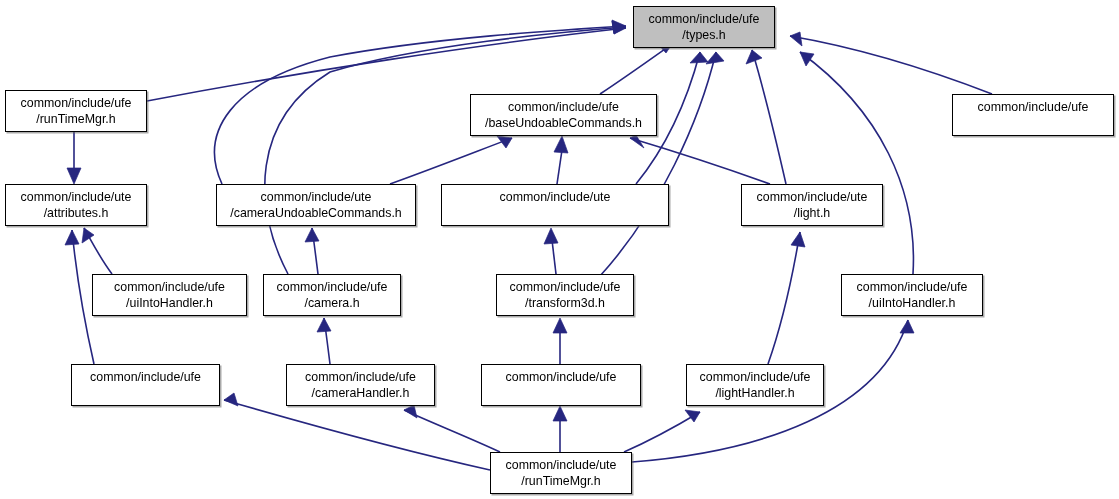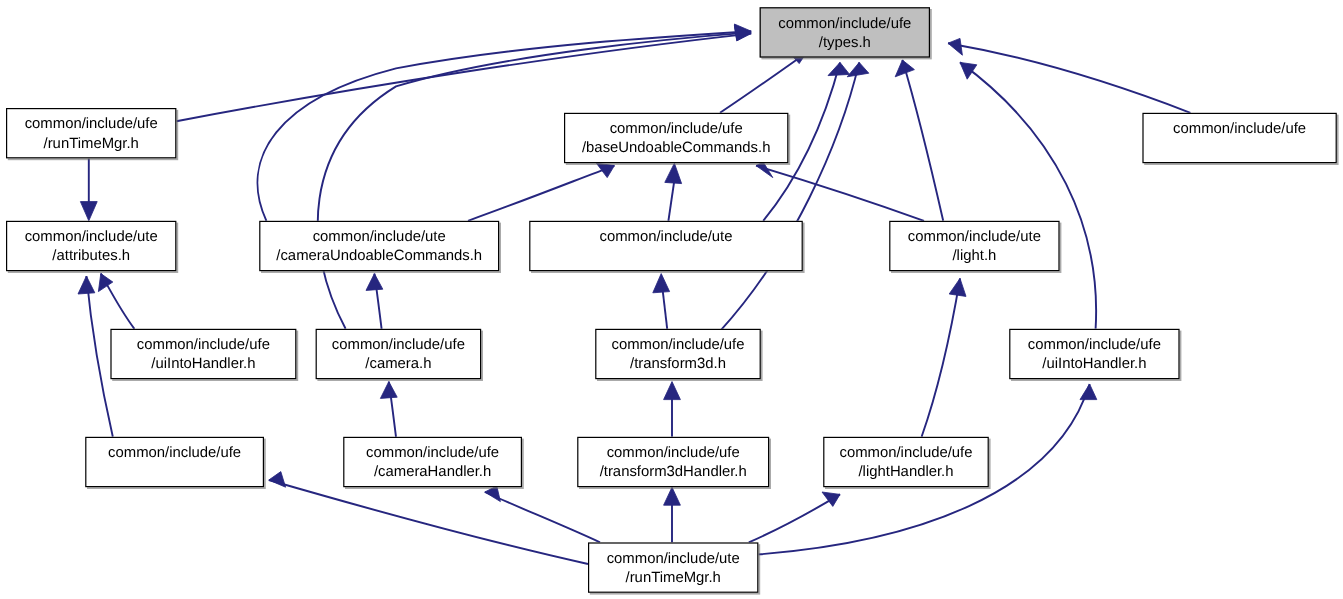--- a/index.html
+++ b/index.html
@@ -158,21 +158,20 @@
       </div>
       <div class="node" style="left: 71px; top: 364px; width: 149px; height: 42px;">
         <span class="ln">common/include/ufe</span>
       </div>
       <div class="node" style="left: 286px; top: 364px; width: 149px; height: 42px;">
         <span class="ln">common/include/ufe</span>
         <span class="ln">/cameraHandler.h</span>
       </div>
       <div class="node" style="left: 481px; top: 364px; width: 160px; height: 42px;">
         <span class="ln">common/include/ufe</span>
-        <span class="ln">/transform3dHandler.h</span>
       </div>
       <div class="node" style="left: 686px; top: 364px; width: 138px; height: 42px;">
         <span class="ln">common/include/ufe</span>
         <span class="ln">/lightHandler.h</span>
       </div>
       <div class="node" style="left: 490px; top: 452px; width: 142px; height: 42px;">
         <span class="ln">common/include/ute</span>
         <span class="ln">/runTimeMgr.h</span>
       </div>
     </div>

